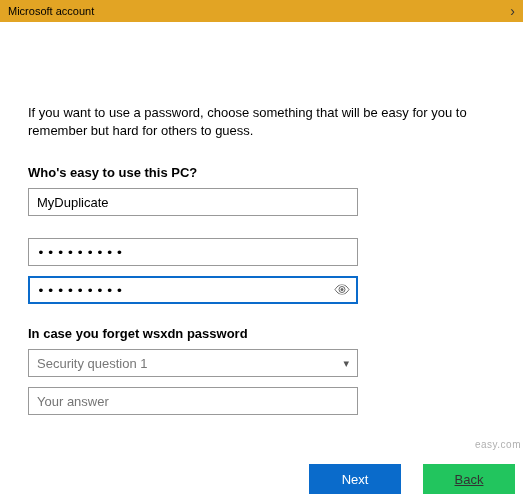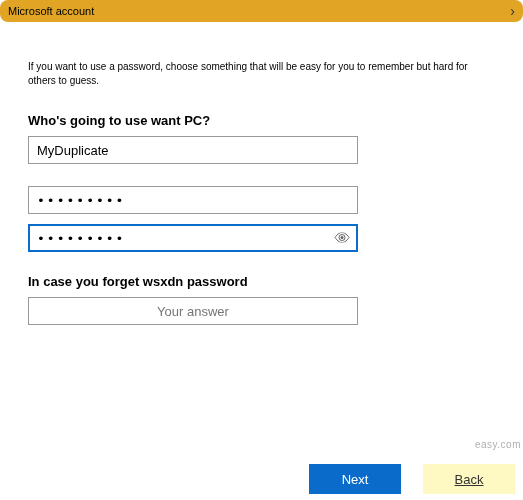--- a/index.html
+++ b/index.html
@@ -16,38 +16,38 @@
     .title-bar {
       background: #e2a424;
       color: #000;
       height: 22px;
       line-height: 22px;
       padding: 0 8px 0 8px;
       font-size: 11px;
       display: flex;
       justify-content: space-between;
       align-items: center;
-      border-radius: 8px;
     }
     .title-bar .chevron { font-size: 14px; color: #333; }
     .content {
       padding: 38px 28px 0 28px;
     }
     h1 {
       font-size: 23px;
       font-weight: 400;
       color: #1a5490;
       margin-bottom: 18px;
     }
     .desc {
-      font-size: 10px;
+      font-size: 13px;
       color: #000;
       line-height: 1.35;
       margin-bottom: 26px;
       max-width: 460px;
+      margin-top: 44px;
     }
     .label {
       font-size: 13px;
       font-weight: 600;
       margin-bottom: 8px;
       margin-top: 0;
     }
     .field {
       width: 330px;
       height: 28px;
@@ -70,77 +70,81 @@
     .section-gap { height: 12px; }
     .select-box {
       width: 330px; height: 28px; border: 1px solid #999;
       padding: 0 8px; font-size: 13px; color: #777;
       display: flex; align-items: center; justify-content: space-between;
       margin-bottom: 10px; cursor: pointer;
     }
     .select-box .chev { font-size: 11px; color: #555; }
     .answer-box {
       width: 330px; height: 28px; border: 1px solid #999;
-      padding: 0 8px; font-size: 13px; color: #888; text-align: center;
+      padding: 0 8px; font-size: 13px; color: #888;
     }
     .button-bar {
       position: absolute;
       bottom: 0; left: 0; right: 0;
       height: 42px;
       display: flex; justify-content: flex-end; align-items: center;
       padding-right: 8px;
       gap: 22px;
       border-top: 0;
     }
     .btn {
       height: 30px;
       min-width: 92px;
       border: none;
       font-size: 13px;
       font-family: inherit;
       cursor: pointer;
     }
     .btn.primary { background: #0a6bcb; color: #fff; }
-    .btn.secondary { background: #fef9c3; color: #333; text-decoration: underline; }
+    .btn.secondary { background: #22c55e; color: #333; text-decoration: underline; }
     .watermark {
       position: absolute; right: 2px; bottom: 50px;
       font-size: 10px; color: #b0b0b0; letter-spacing: 0.5px;
       transform: rotate(0deg);
     }
   </style>
 </head>
 <body>
 
 <div class="title-bar">
   <span>Microsoft account</span>
   <span class="chevron">›</span>
 </div>
 
 <div class="content">
   <p class="desc">If you want to use a password, choose something that will be easy for you to remember but hard for others to guess.</p>
 
-  <div class="label">Who's going to use want PC?</div>
+  <div class="label">Who's easy to use this PC?</div>
   <input class="field" type="text" value="MyDuplicate" style="">
 
   <div class="section-gap"></div>
 
   <input class="field password" type="text" value="•••••••••" style="">
   <div class="pw-wrap focused">
     <input class="field password" type="text" value="•••••••••" style="">
     <span class="eye">
       <svg width="16" height="10" viewBox="0 0 16 10">
           <path d="M8 0C4 0 1 5 1 5s3 5 7 5 7-5 7-5-3-5-7-5zm0 8a3 3 0 110-6 3 3 0 010 6z" fill="none" stroke="#666" stroke-width="1"></path>
           <circle cx="8" cy="5" r="1.5" fill="#666"></circle>
         </svg>
     </span>
   </div>
 
   <div class="section-gap"></div>
 
   <div class="label">In case you forget wsxdn password</div>
+  <div class="select-box">
+    <span>Security question 1</span>
+    <span class="chev">▾</span>
+  </div>
   <input class="answer-box" type="text" placeholder="Your answer" style="">
 </div>
 
 <div class="watermark">easy.com</div>
 
 <div class="button-bar">
   <button class="btn primary">Next</button>
   <button class="btn secondary">Back</button>
 </div>
 

